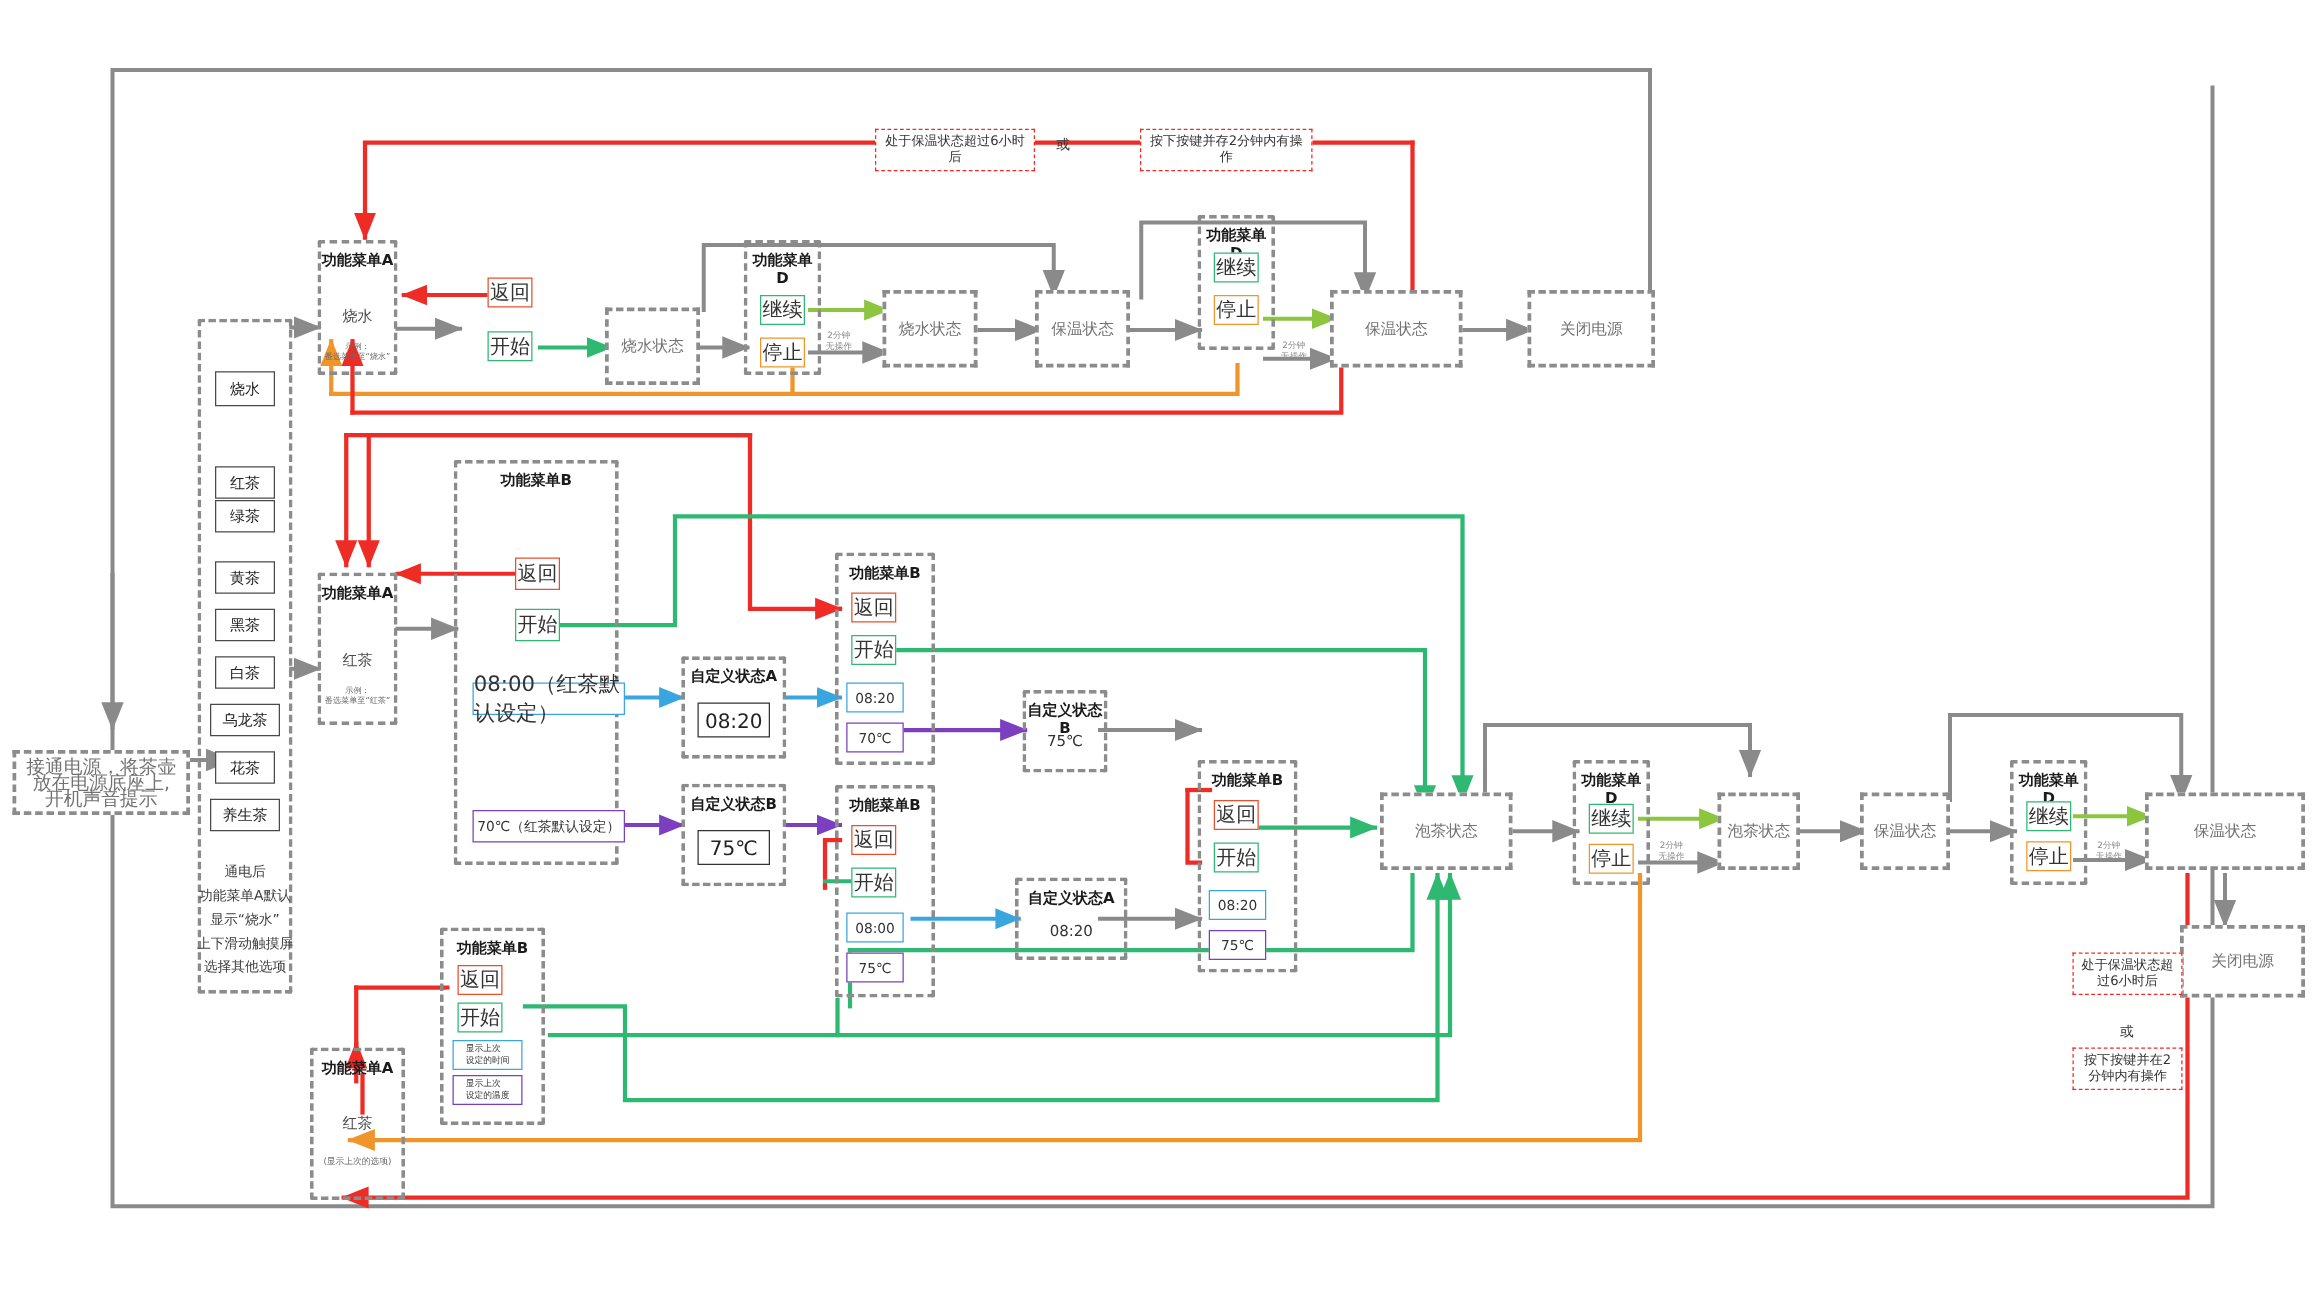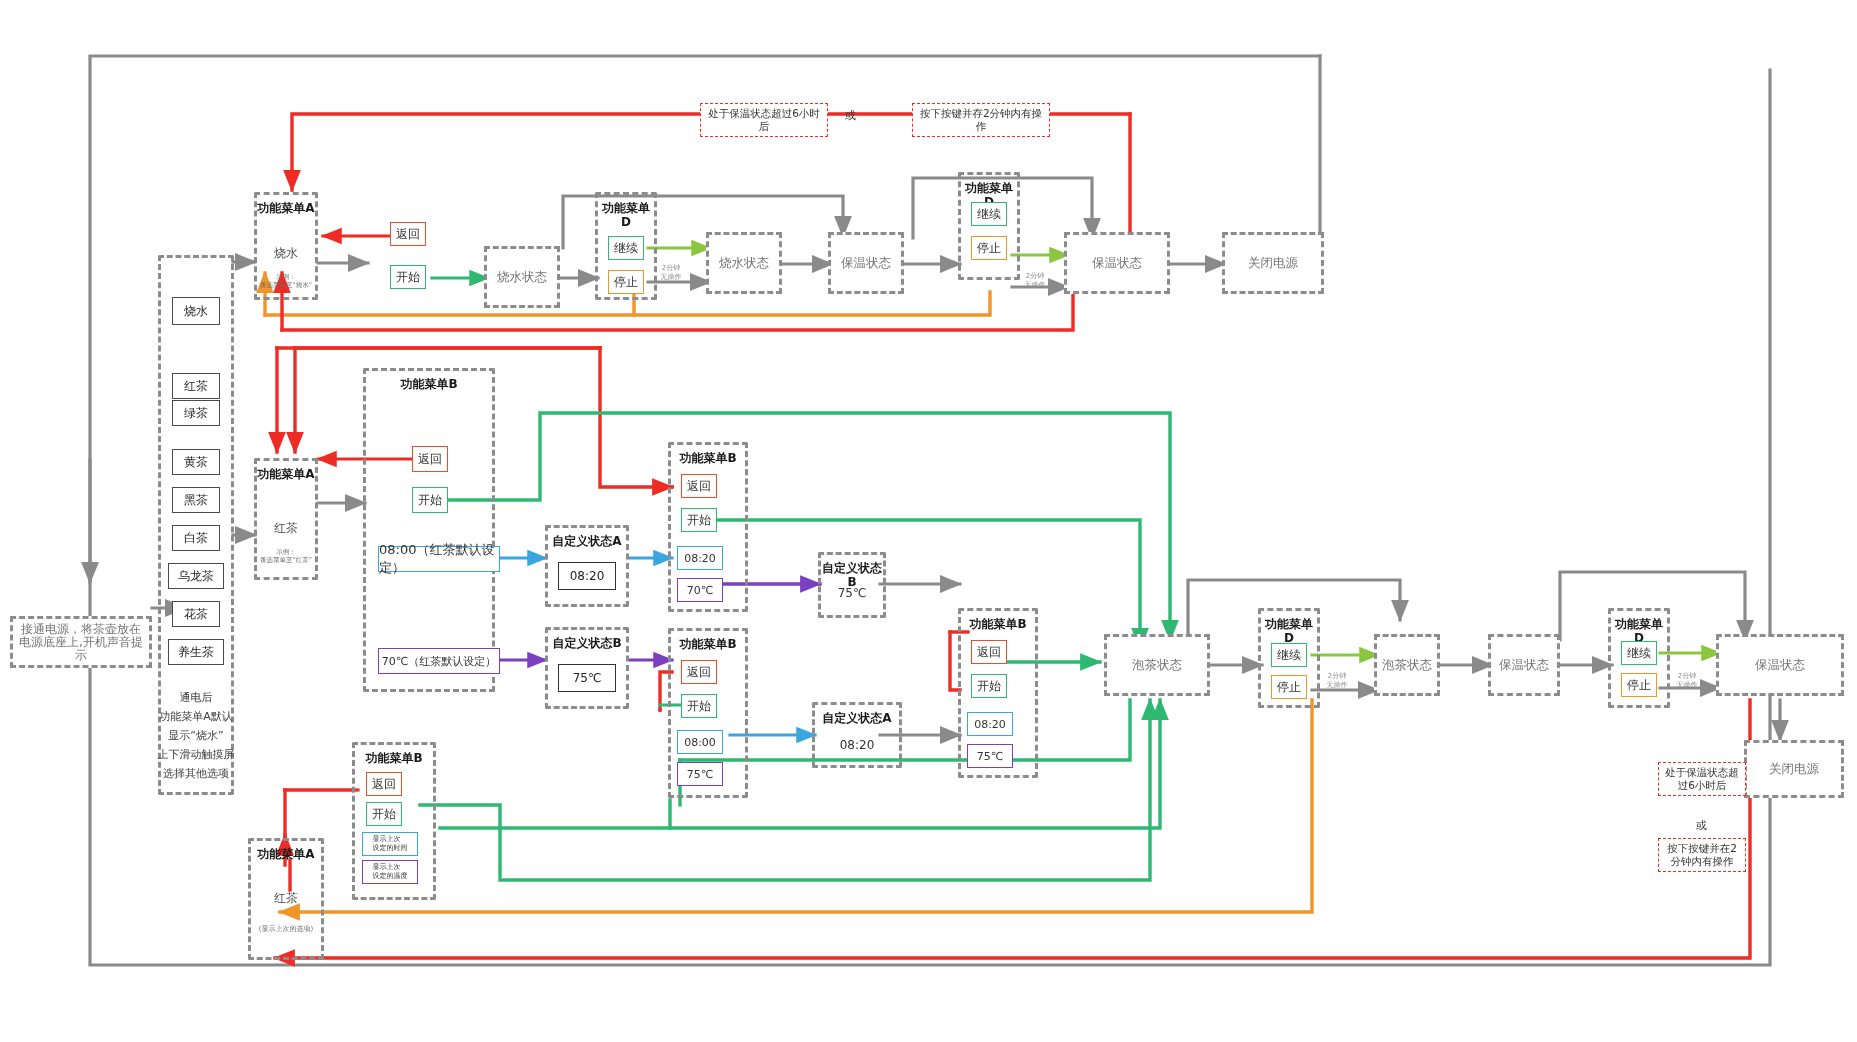--- a/index.html
+++ b/index.html
@@ -29,21 +29,21 @@
     text-align:center; line-height:14px;
   }
 
   .plain {
     border:3px dashed #8c8c8c;
     background:#fff;
     color:#737373;
     font-size:12.5px;
   }
 
-  .btn { border:1.6px solid #999; background:#fff; font-size:12px; color:#333;
+  .btn { border:1.6px solid #999; background:#fff; font-size:16px; color:#333;
          display:flex; align-items:center; justify-content:center; }
   .btn.red    { border-color:#e8502d; color:#333; }
   .btn.green  { border-color:#2eb872; color:#333; }
   .btn.orange { border-color:#f0952a; color:#333; }
   .btn.blue   { border-color:#3aa6e0; color:#333; }
   .btn.purple { border-color:#7b3fbf; color:#333; }
   .btn.dark   { border:1.5px solid #333; color:#222; }
 
   .reddash {
     border:1.5px dashed #ee2b24;
@@ -223,21 +223,21 @@
 
       <path d="M440 828 L670 828" stroke="#2eb872" stroke-width="3.4"></path>
 
       <path d="M1130 700 L1130 760 L680 760" stroke="#2eb872" stroke-width="3.4"></path>
       <path d="M680 760 L680 805" stroke="#2eb872" stroke-width="3.4"></path>
 
       <path d="M950 632 L950 690 L960 690" stroke="#ee2b24" stroke-width="3.4"></path>
     </g>
   </svg>
 
-  <div class="node plain" style="left:10px; top:616px; width:142px; height:52px; font-size:12px; padding:22px 6px; line-height:13px;">接通电源，将茶壶放在电源底座上,开机声音提示</div>
+  <div class="node plain" style="left:10px; top:600px; width:142px; height:52px; font-size:15px; padding:22px 6px; line-height:13px;">接通电源，将茶壶放在电源底座上,开机声音提示</div>
 
   <div class="grp" style="position:absolute; left:158px; top:255px; width:76px; height:540px;">
   </div>
   <div class="menu-item" style="left:172px; top:297px; width:48px; height:28px;">
       <span>烧水</span>
     </div>
   <div class="menu-item" style="left:172px; top:373px; width:48px; height:26px;">
       <span>红茶</span>
     </div>
   <div class="menu-item" style="left:172px; top:400px; width:48px; height:26px;">
@@ -343,21 +343,21 @@
 
   <div class="grp" style="position:absolute; left:363px; top:368px; width:132px; height:324px;">
     <div class="grp-title">功能菜单B</div>
   </div>
   <div class="btn red" style="position:absolute; left:412px; top:446px; width:36px; height:26px;">
       <span>返回</span>
     </div>
   <div class="btn green" style="position:absolute; left:412px; top:487px; width:36px; height:26px;">
       <span>开始</span>
     </div>
-  <div class="btn blue" style="position:absolute; left:378px; top:546px; width:122px; height:26px; font-size:13px;">
+  <div class="btn blue" style="position:absolute; left:378px; top:546px; width:122px; height:26px; font-size:17px;">
       <span>08:00（红茶默认设定）</span>
     </div>
   <div class="btn purple" style="position:absolute; left:378px; top:648px; width:122px; height:26px; font-size:11px;">
       <span>70℃（红茶默认设定）</span>
     </div>
 
   <div class="grp" style="position:absolute; left:545px; top:525px; width:84px; height:82px;">
     <div class="grp-title">自定义状态A</div>
   </div>
   <div class="btn dark" style="position:absolute; left:558px; top:562px; width:58px; height:28px;">

